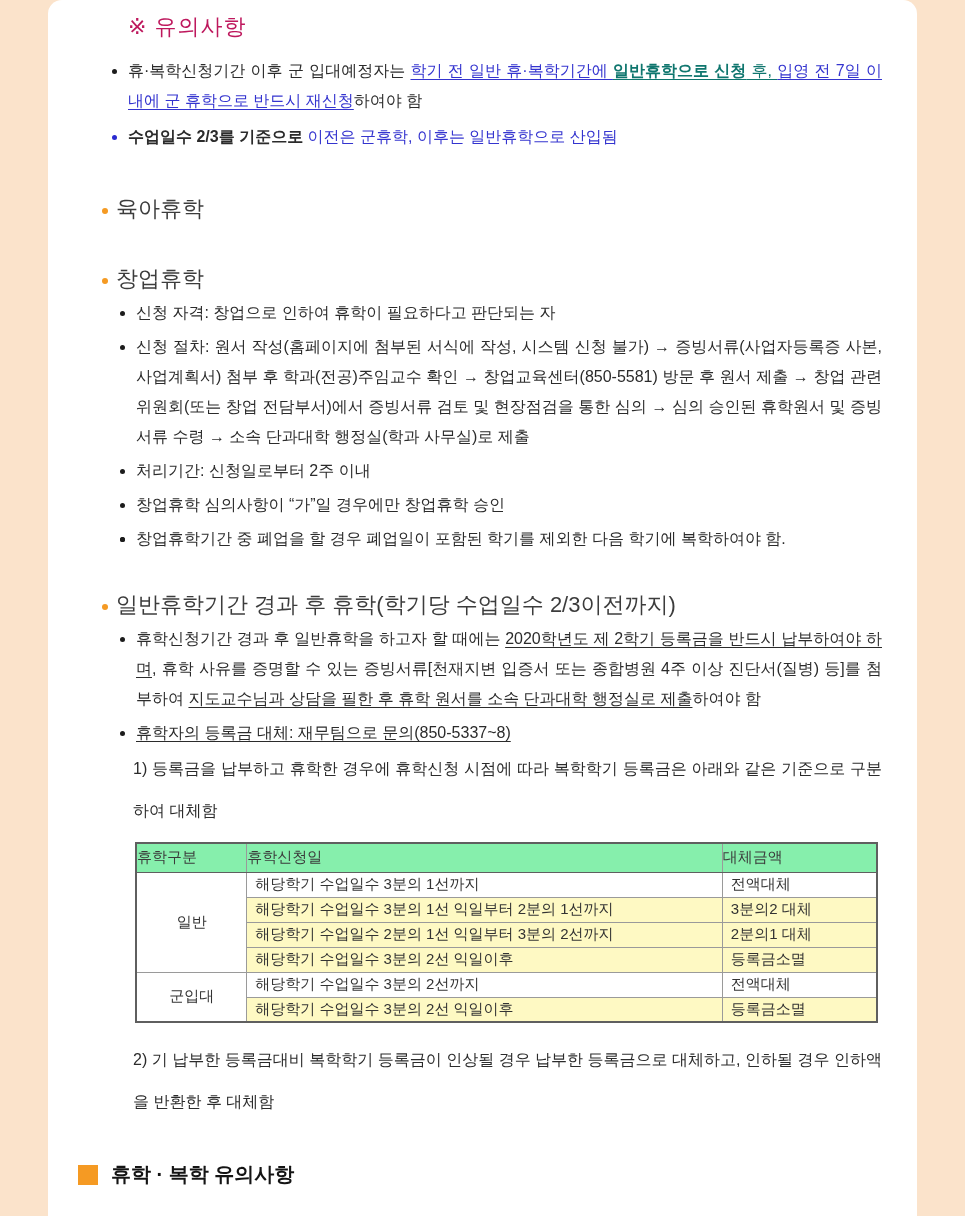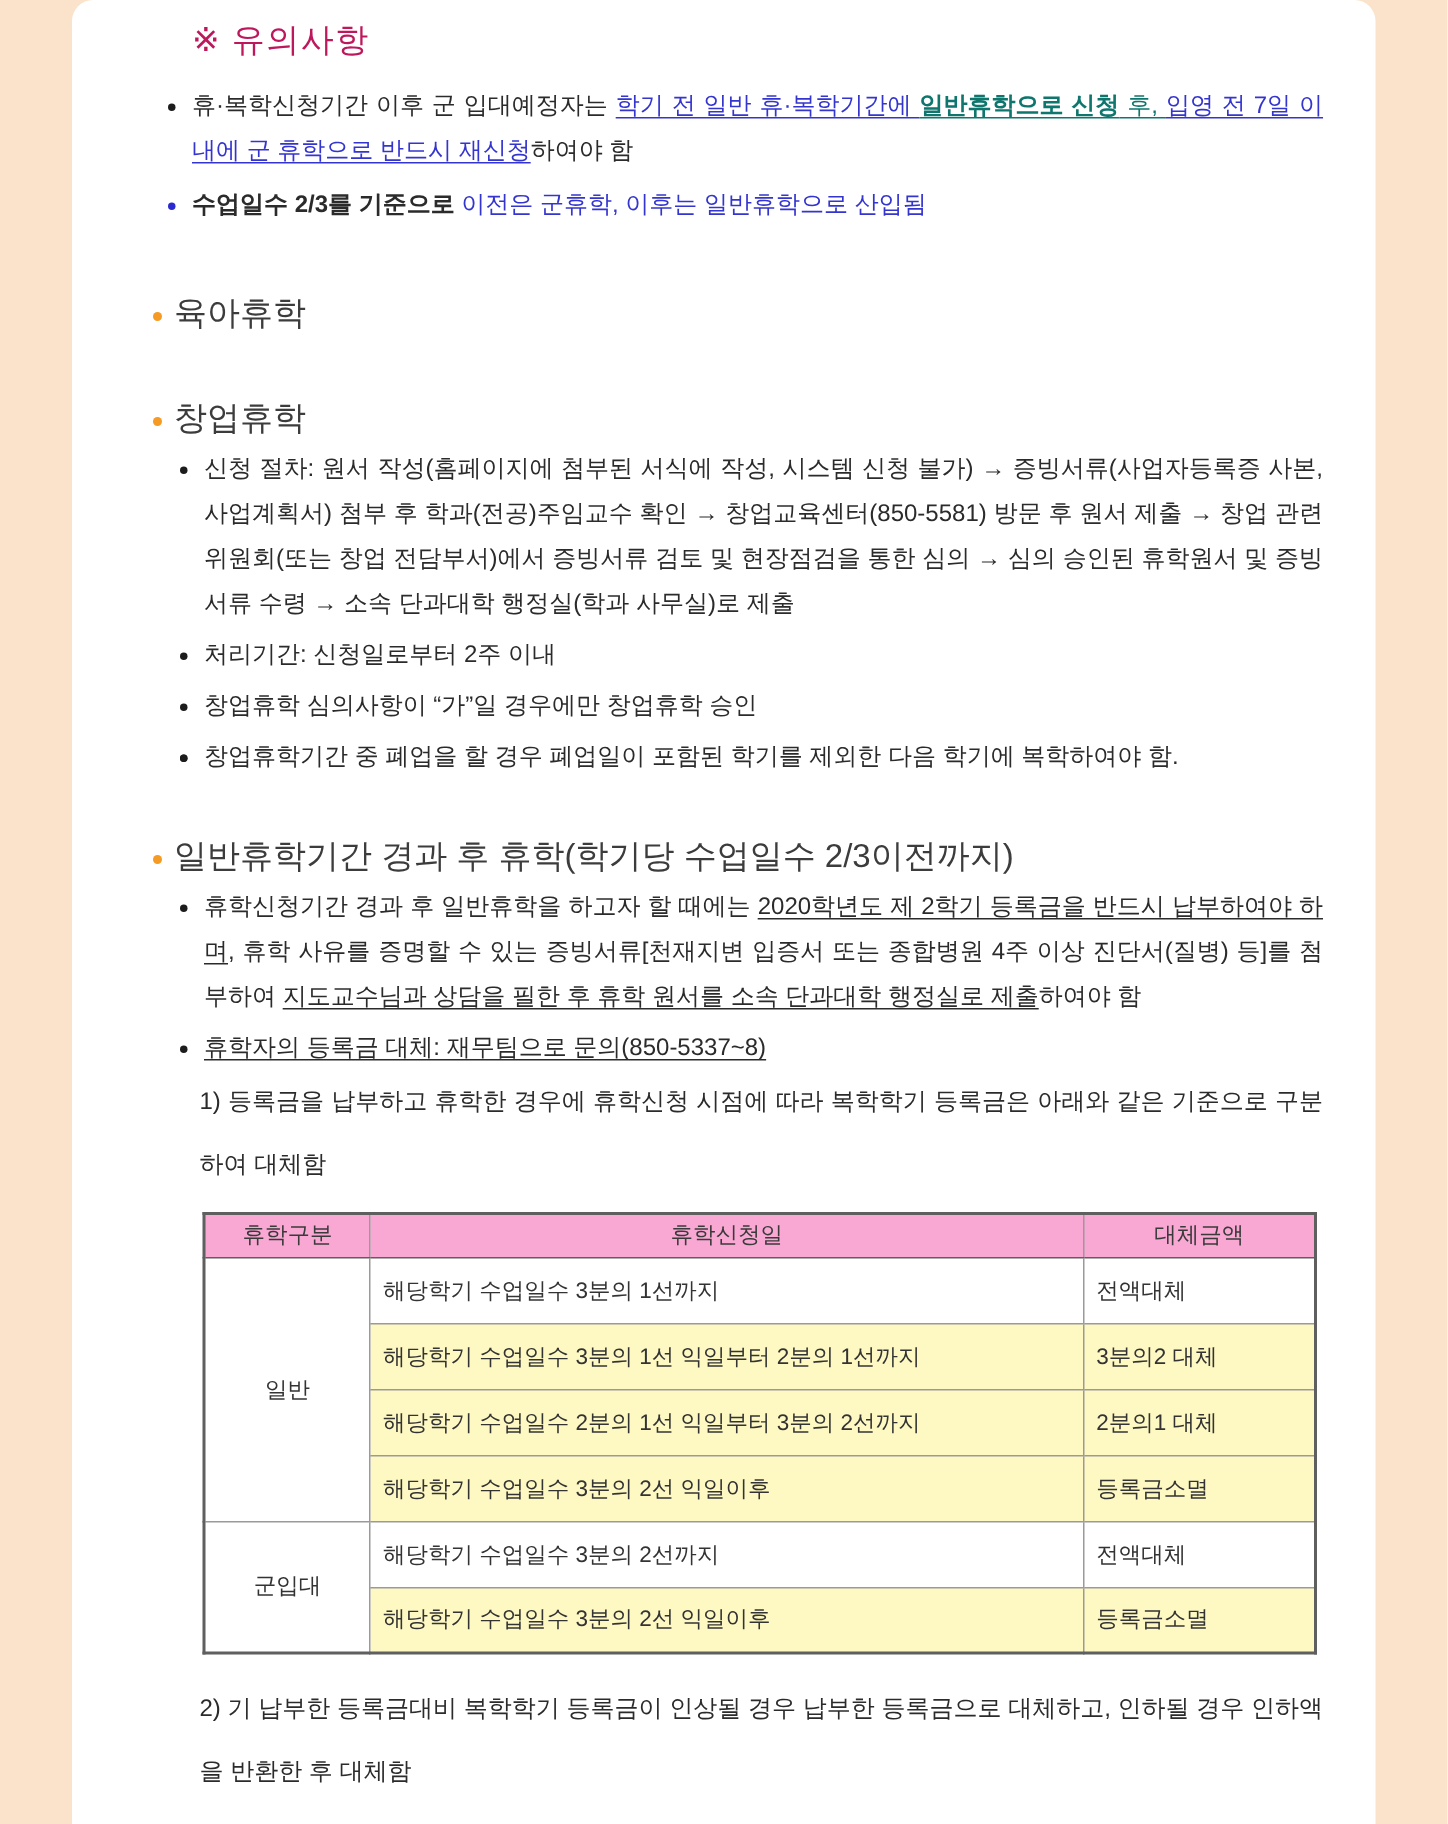--- a/index.html
+++ b/index.html
@@ -32,24 +32,24 @@
   .blue { color:#3434cf; }
   .red  { color:#0f766e; }
   .b    { font-weight:bold; }
   .u    { text-decoration:underline; text-underline-offset:3px; }
 
   .numline { margin-left:55px; font-size:16px; line-height:42px; text-align:justify; } .gap-m { height:38px; } .gap-l { height:44px; }
 
   table.fee { border-collapse:collapse; margin:10px 0 0 57px; width:743px; font-size:15px; color:#333; border:2px solid #5f5f5f; }
   table.fee th, table.fee td { border:1px solid #9a9a9a; }
   table.fee th {
-    background:#f9a8d4; font-weight:normal; height:29px; text-align:center;
+    background:#86efac; font-weight:normal; height:29px; text-align:left;
     border-bottom:1px solid #5f5f5f; color:#3a3a3a;
   }
-  table.fee td { height:44px; padding:0 8px; background:#ffffff; }
+  table.fee td { height:25px; padding:0 8px; background:#ffffff; }
   table.fee td.grp { text-align:center; width:111px; }
   table.fee td.cond { width:477px; }
   table.fee td.amt { width:155px; }
   table.fee td.hl { background:#fef9c3; }
   table.fee tr.group-divide td { border-top:1px solid #5f5f5f; }
 
   .big-heading { display:flex; align-items:center; font-size:20px; font-weight:bold; color:#141414; }
   .sq { width:20px; height:20px; background:#f59a23; margin-right:13px; flex:0 0 auto; }
 </style>
 </head>
@@ -78,20 +78,24 @@
       <span>육아휴학</span>
     </div>
 
     <div class="gap-l"></div>
 
     <div class="section-title">
       <span class="dot orange"></span>
       <span>창업휴학</span>
     </div>
     <div class="section-items">
+      <div class="item">
+        <span class="dot"></span>
+        <span>신청 자격: 창업으로 인하여 휴학이 필요하다고 판단되는 자</span>
+      </div>
       <div class="item">
         <span class="dot"></span>
         <span>신청 절차: 원서 작성(홈페이지에 첨부된 서식에 작성, 시스템 신청 불가) → 증빙서류(사업자등록증 사본, 사업계획서) 첨부 후 학과(전공)주임교수 확인 → 창업교육센터(850-5581) 방문 후 원서 제출 → 창업 관련 위원회(또는 창업 전담부서)에서 증빙서류 검토 및 현장점검을 통한 심의 → 심의 승인된 휴학원서 및 증빙서류 수령 → 소속 단과대학 행정실(학과 사무실)로 제출</span>
       </div>
       <div class="item">
         <span class="dot"></span>
         <span>처리기간: 신청일로부터 2주 이내</span>
       </div>
       <div class="item">
         <span class="dot"></span>

